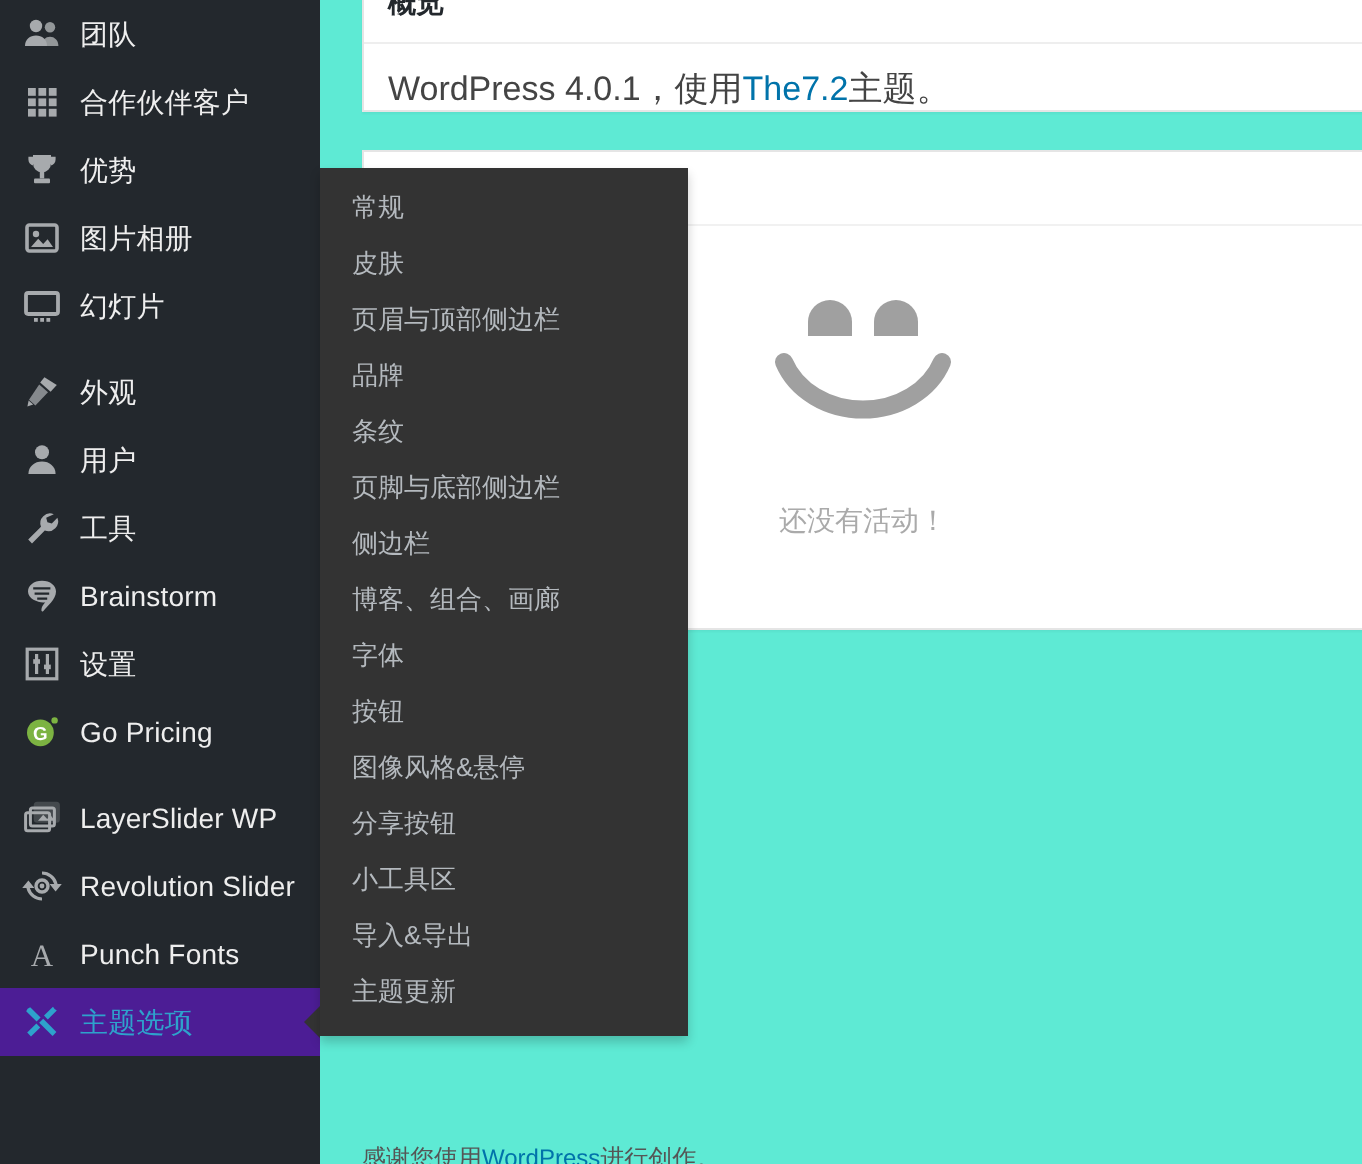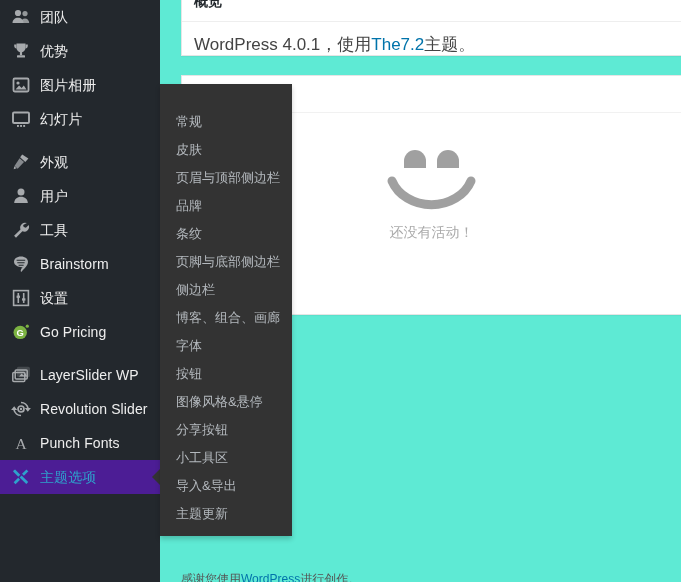--- a/index.html
+++ b/index.html
@@ -78,25 +78,25 @@
     border-top: 8px solid transparent;
     border-bottom: 8px solid transparent;
     border-right: 8px solid #333;
   }
 
   
   #submenu-flyout {
     position: absolute;
     left: 160px;
     top: 84px;
-    width: 132px;
+    width: 184px;
     background: #333;
     z-index: 40;
     box-shadow: 0 3px 5px rgba(0,0,0,0.2);
-    padding: 24px 0 8px 0;
+    padding: 6px 0 8px 0;
     box-sizing: border-box;
   }
   .sub-list {
     list-style: none;
     margin: 0;
     padding: 0;
   }
   .sub-item {
     padding: 5px 12px 5px 16px;
     font-size: 13px;
@@ -179,21 +179,21 @@
     padding-top: 26px;
     box-sizing: border-box;
   }
   .smiley {
     width: 105px;
     height: 82px;
     position: relative;
   }
   .smiley svg { display: block; }
   .empty-text {
-    margin-top: 4px;
+    margin-top: 32px;
     font-size: 14px;
     color: #aaa;
     line-height: 1;
   }
 
   
   #footer-note {
     position: absolute;
     left: 21px;
     bottom: -4px;
@@ -215,20 +215,36 @@
       <li class="menu-item">
         <span class="mi-icon">
           <svg width="20" height="20" viewBox="0 0 20 20" xmlns="http://www.w3.org/2000/svg">
             <circle cx="7" cy="6" r="3.1" fill="#a7aaad"></circle>
             <path d="M1.5 16c0-3.2 2.5-5.2 5.5-5.2s5.5 2 5.5 5.2z" fill="#a7aaad"></path>
             <circle cx="14" cy="6.6" r="2.6" fill="#a7aaad" opacity="0.85"></circle>
             <path d="M9.8 16c0-2.9 2-4.6 4.2-4.6s4.2 1.7 4.2 4.6z" fill="#a7aaad" opacity="0.85"></path>
           </svg>
         </span>
         <span class="mi-label">团队</span>
+      </li>
+      <li class="menu-item">
+        <span class="mi-icon">
+          <svg width="20" height="20" viewBox="0 0 20 20" xmlns="http://www.w3.org/2000/svg">
+            <rect x="3" y="3" width="3.9" height="3.9" fill="#a7aaad"></rect>
+            <rect x="8.2" y="3" width="3.9" height="3.9" fill="#a7aaad"></rect>
+            <rect x="13.4" y="3" width="3.9" height="3.9" fill="#a7aaad"></rect>
+            <rect x="3" y="8.2" width="3.9" height="3.9" fill="#a7aaad"></rect>
+            <rect x="8.2" y="8.2" width="3.9" height="3.9" fill="#a7aaad"></rect>
+            <rect x="13.4" y="8.2" width="3.9" height="3.9" fill="#a7aaad"></rect>
+            <rect x="3" y="13.4" width="3.9" height="3.9" fill="#a7aaad"></rect>
+            <rect x="8.2" y="13.4" width="3.9" height="3.9" fill="#a7aaad"></rect>
+            <rect x="13.4" y="13.4" width="3.9" height="3.9" fill="#a7aaad"></rect>
+          </svg>
+        </span>
+        <span class="mi-label">合作伙伴客户</span>
       </li>
       <li class="menu-item">
         <span class="mi-icon">
           <svg width="20" height="20" viewBox="0 0 20 20" xmlns="http://www.w3.org/2000/svg">
             <path d="M5.5 2.5h9v4.2a4.5 4.5 0 0 1-9 0z" fill="#a7aaad"></path>
             <path d="M5.5 3.4H3.2v1.4c0 1.7 1.1 2.7 2.3 2.9zM14.5 3.4h2.3v1.4c0 1.7-1.1 2.7-2.3 2.9z" fill="#a7aaad"></path>
             <rect x="8.9" y="10.6" width="2.2" height="3.6" fill="#a7aaad"></rect>
             <rect x="6" y="14.2" width="8" height="2.4" rx="0.5" fill="#a7aaad"></rect>
           </svg>
         </span>

